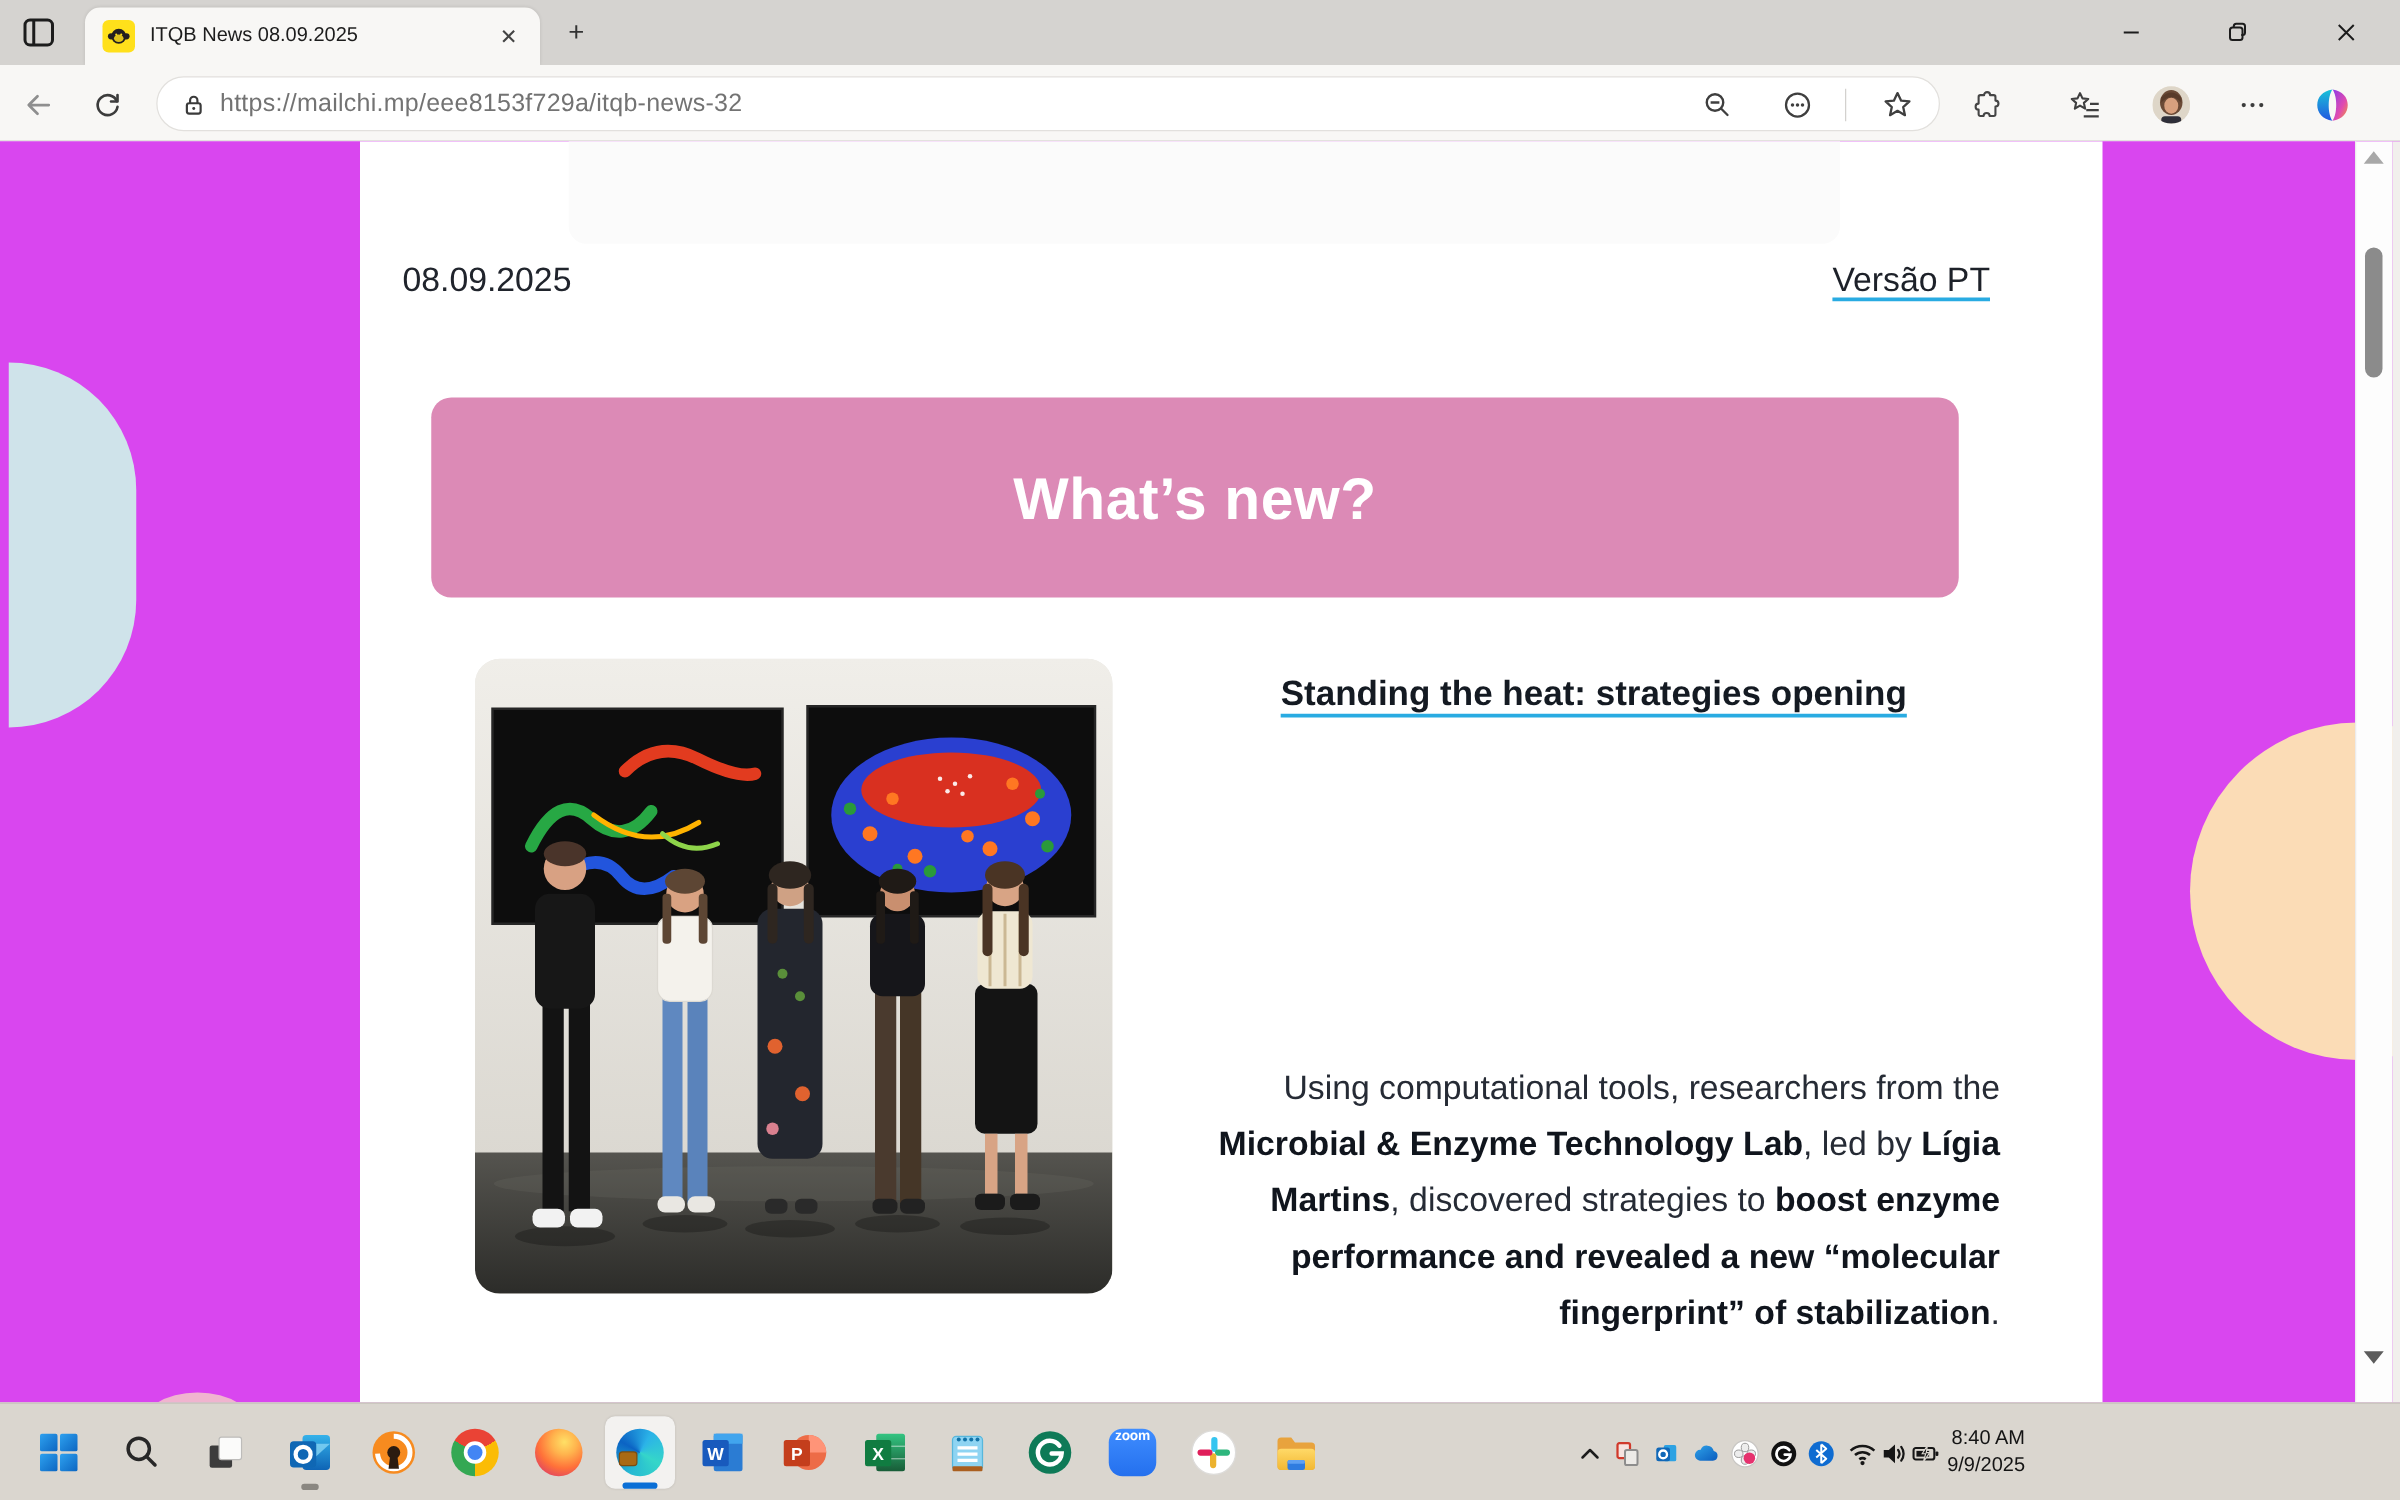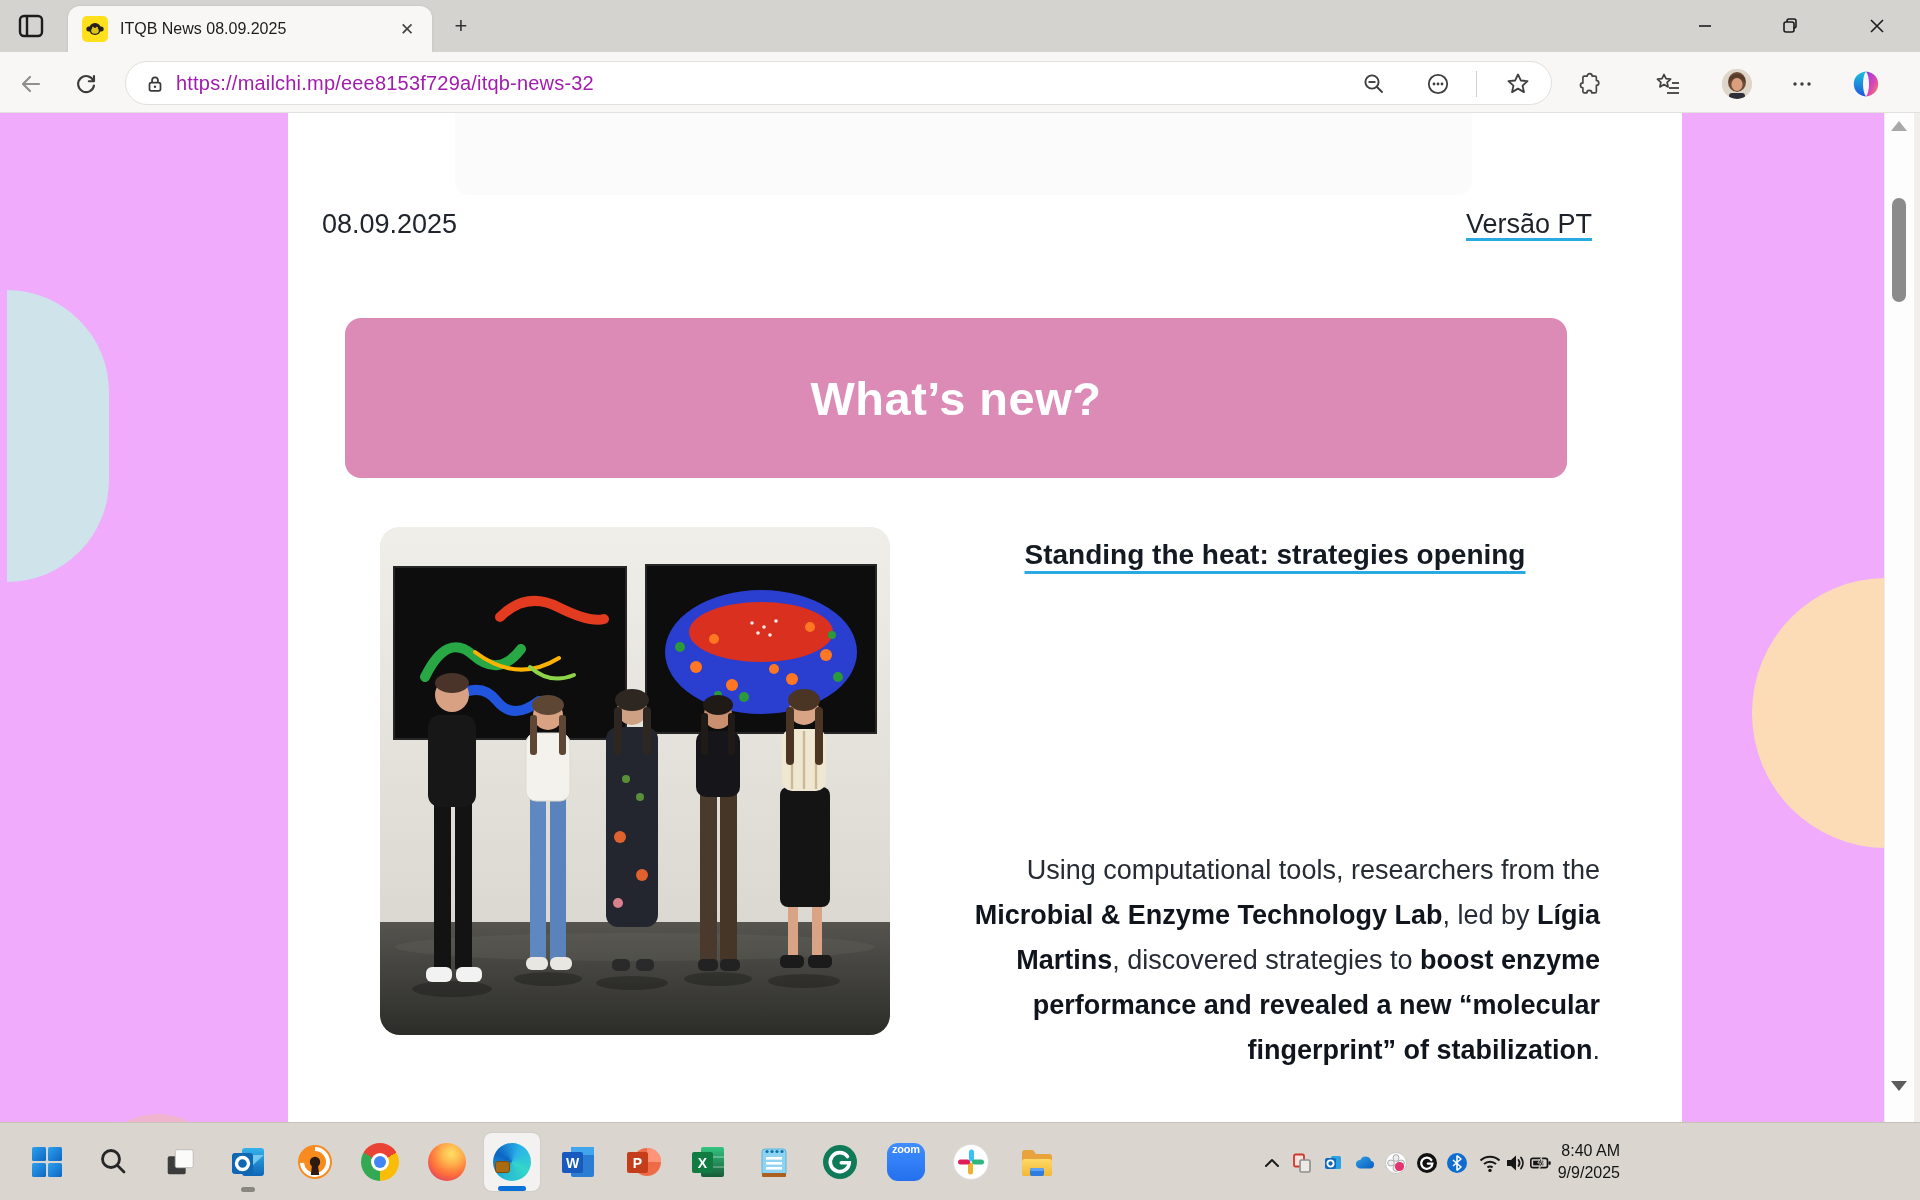--- a/index.html
+++ b/index.html
@@ -23,26 +23,26 @@
   .winctl { position:absolute; top:0; width:46px; height:52px; display:flex; align-items:center; justify-content:center; color:#1c1c1c; }
   .winctl.min { left:1682px; } .winctl.res { left:1767px; } .winctl.cls { left:1854px; }
 
   
   .toolbar { position:absolute; left:0; top:52px; width:1920px; height:61px; background:#f8f7f5;
              border-bottom:1px solid #e3e1de; }
   .tool-ic { position:absolute; top:16px; width:32px; height:32px; display:flex; align-items:center; justify-content:center; border-radius:6px; }
   .addr { position:absolute; left:125px; top:9px; width:1427px; height:44px; background:#ffffff;
           border:1px solid #e2e0dd; border-radius:22px; }
   .addr .lock { position:absolute; left:18px; top:11px; }
-  .addr .url { position:absolute; left:50px; top:10px; font-size:20px; color:#a21caf; letter-spacing:.2px; white-space:nowrap; }
+  .addr .url { position:absolute; left:50px; top:10px; font-size:20px; color:#737373; letter-spacing:.2px; white-space:nowrap; }
   .addr-ic { position:absolute; top:9px; width:26px; height:26px; }
   .vdiv { position:absolute; width:1px; background:#d3d1ce; }
 
   
-  .viewport { position:absolute; left:0; top:113px; width:1920px; height:1009px; background:#f0abfc; overflow:hidden; }
+  .viewport { position:absolute; left:0; top:113px; width:1920px; height:1009px; background:#d946ef; overflow:hidden; }
   .decor-blue  { position:absolute; left:7px;  top:177px; width:102px; height:292px; background:#cfe3ea; border-radius:0 110px 110px 0; }
   .decor-peach { position:absolute; left:1752px; top:465px; width:268px; height:270px; background:#fbdcb6; border-radius:50%; }
   .decor-pink  { position:absolute; left:111px; top:1001px; width:94px; height:60px; background:#f0b4cf; border-radius:50%; }
   .news-col { position:absolute; left:288px; top:0; width:1394px; height:1009px; background:#ffffff; }
   .masthead-remnant { position:absolute; left:455px; top:0; width:1017px; height:82px; background:#fbfbfb; border-radius:0 0 14px 14px; }
   .nl-date { position:absolute; left:322px; top:96px; font-size:27px; color:#20242c; }
   .nl-lang { position:absolute; left:1380px; top:96px; width:212px; text-align:right; font-size:27px; color:#1d2129;
              text-decoration:underline; text-decoration-color:#29abe2; text-decoration-thickness:2.5px; text-underline-offset:5px; }
   .banner { position:absolute; left:345px; top:205px; width:1222px; height:160px; background:#dc8ab6; border-radius:16px;
             display:flex; align-items:center; justify-content:center; }

